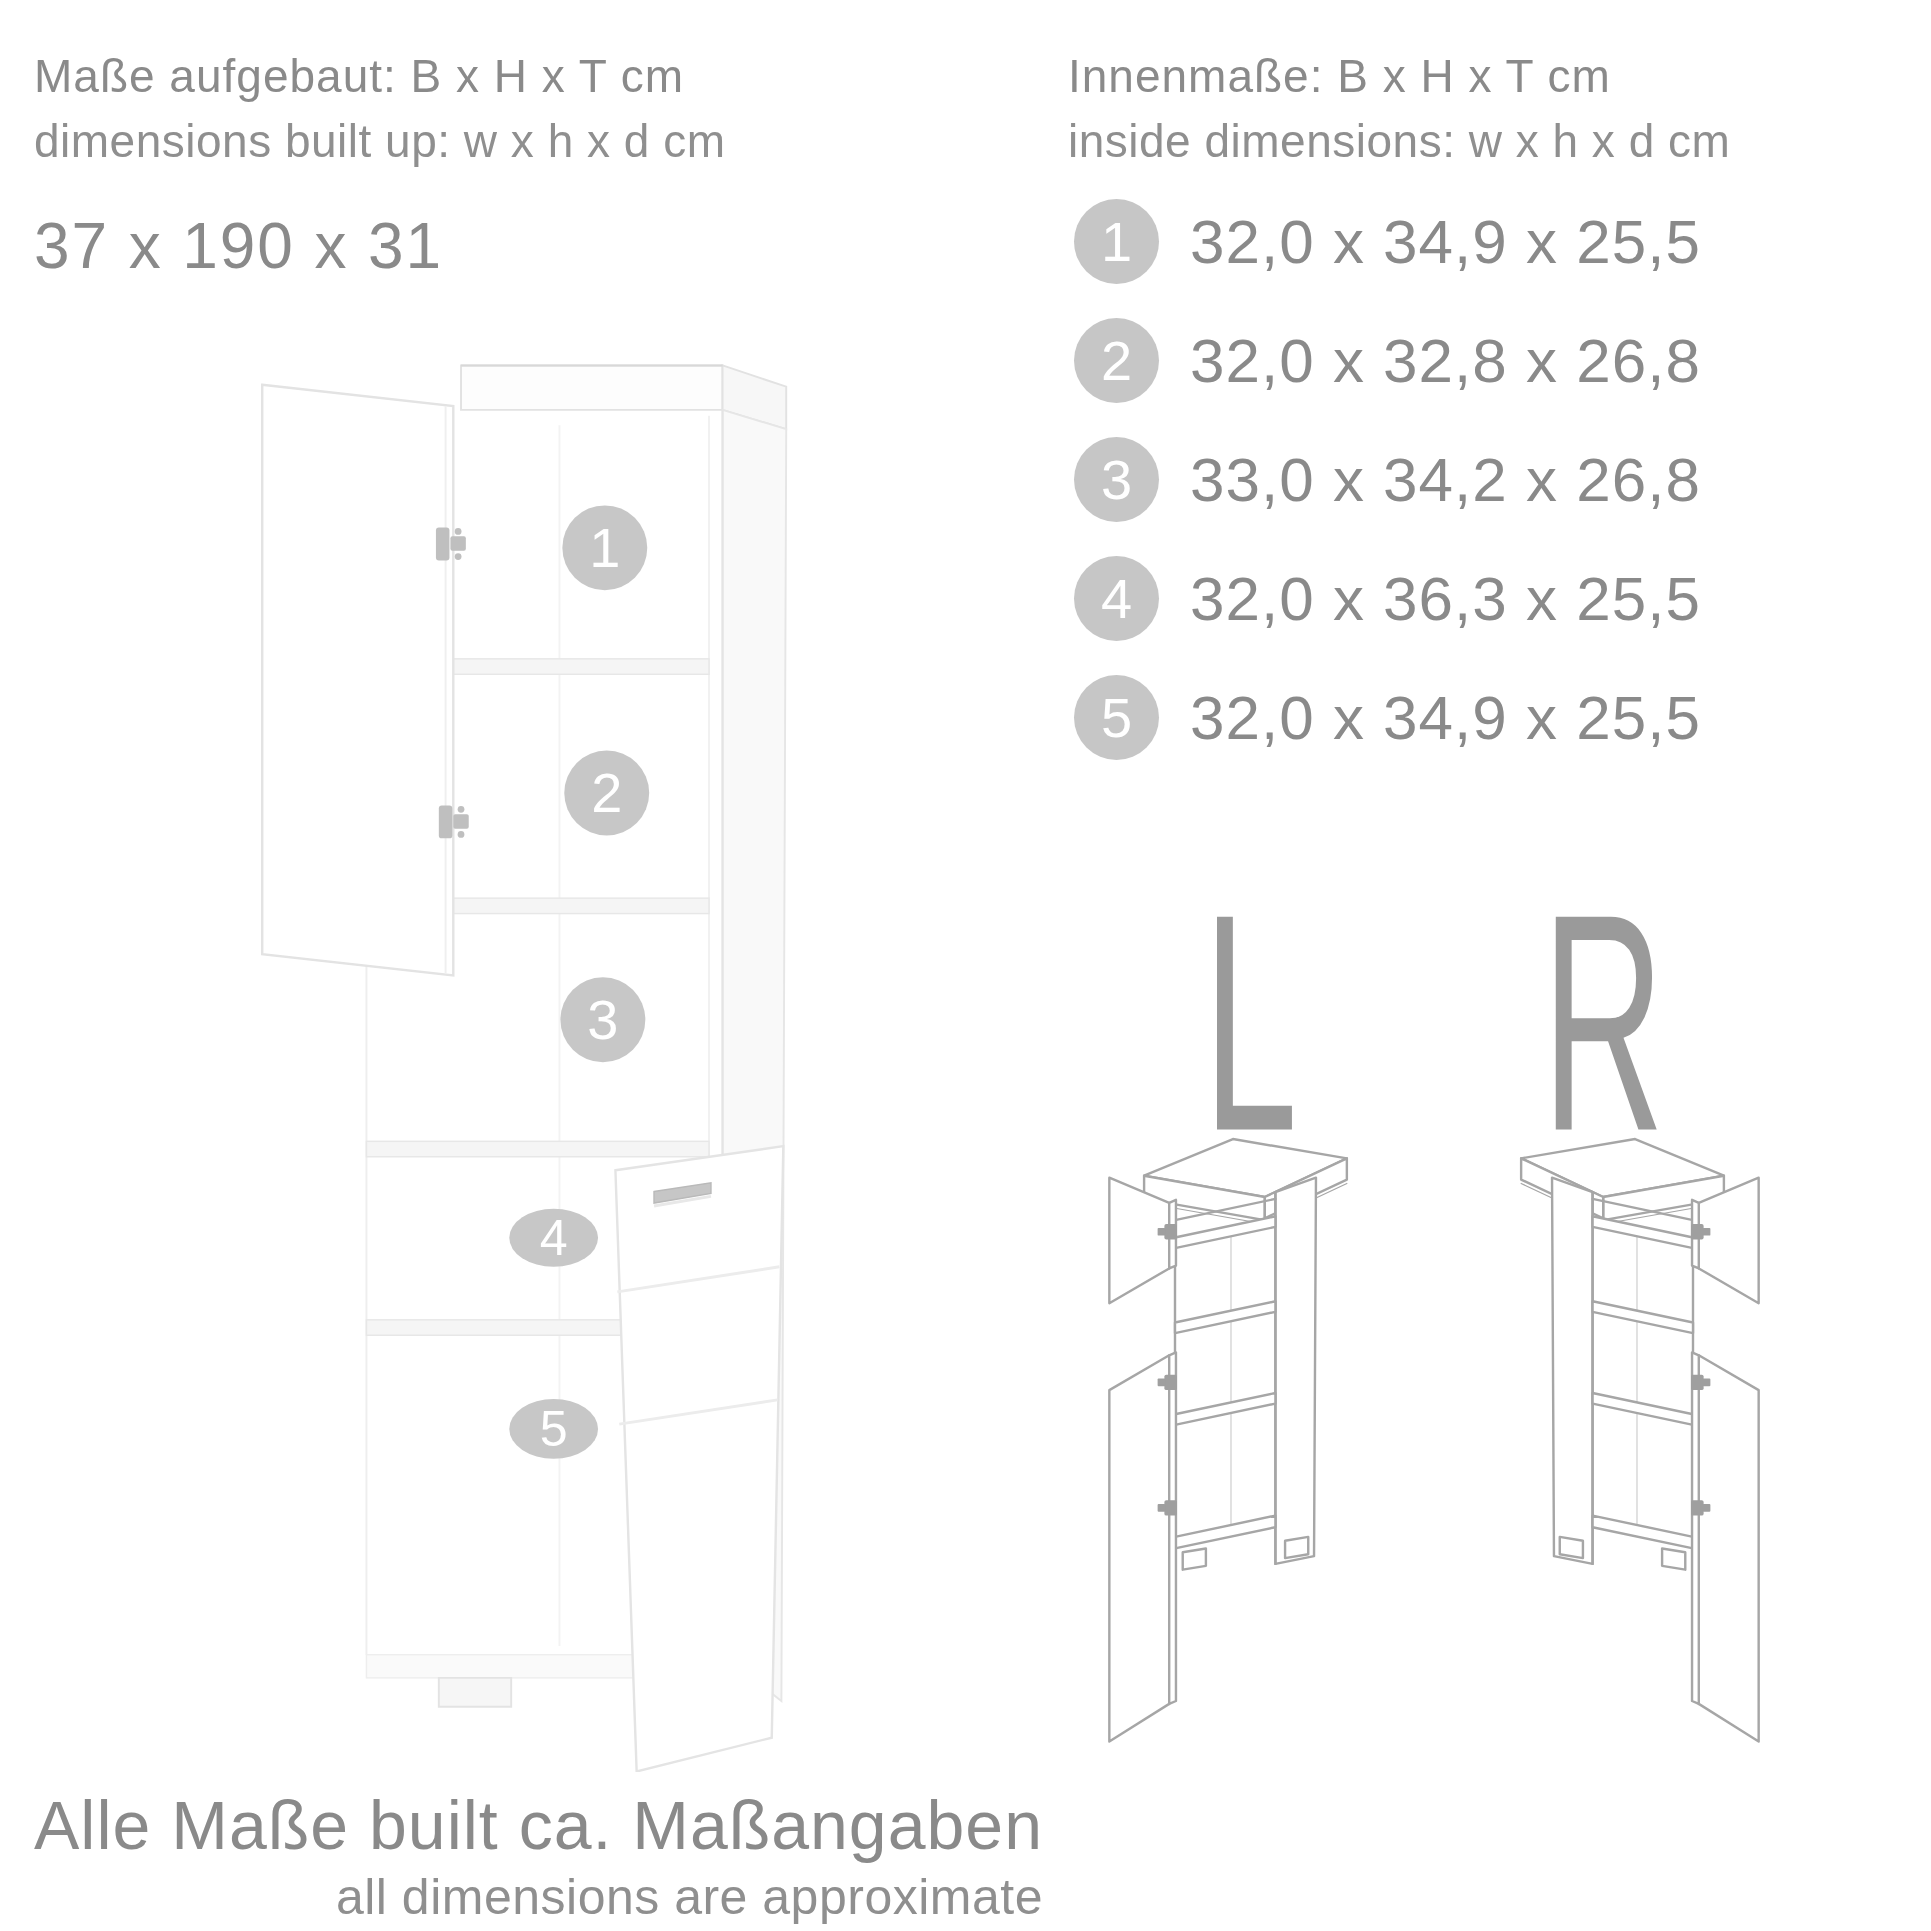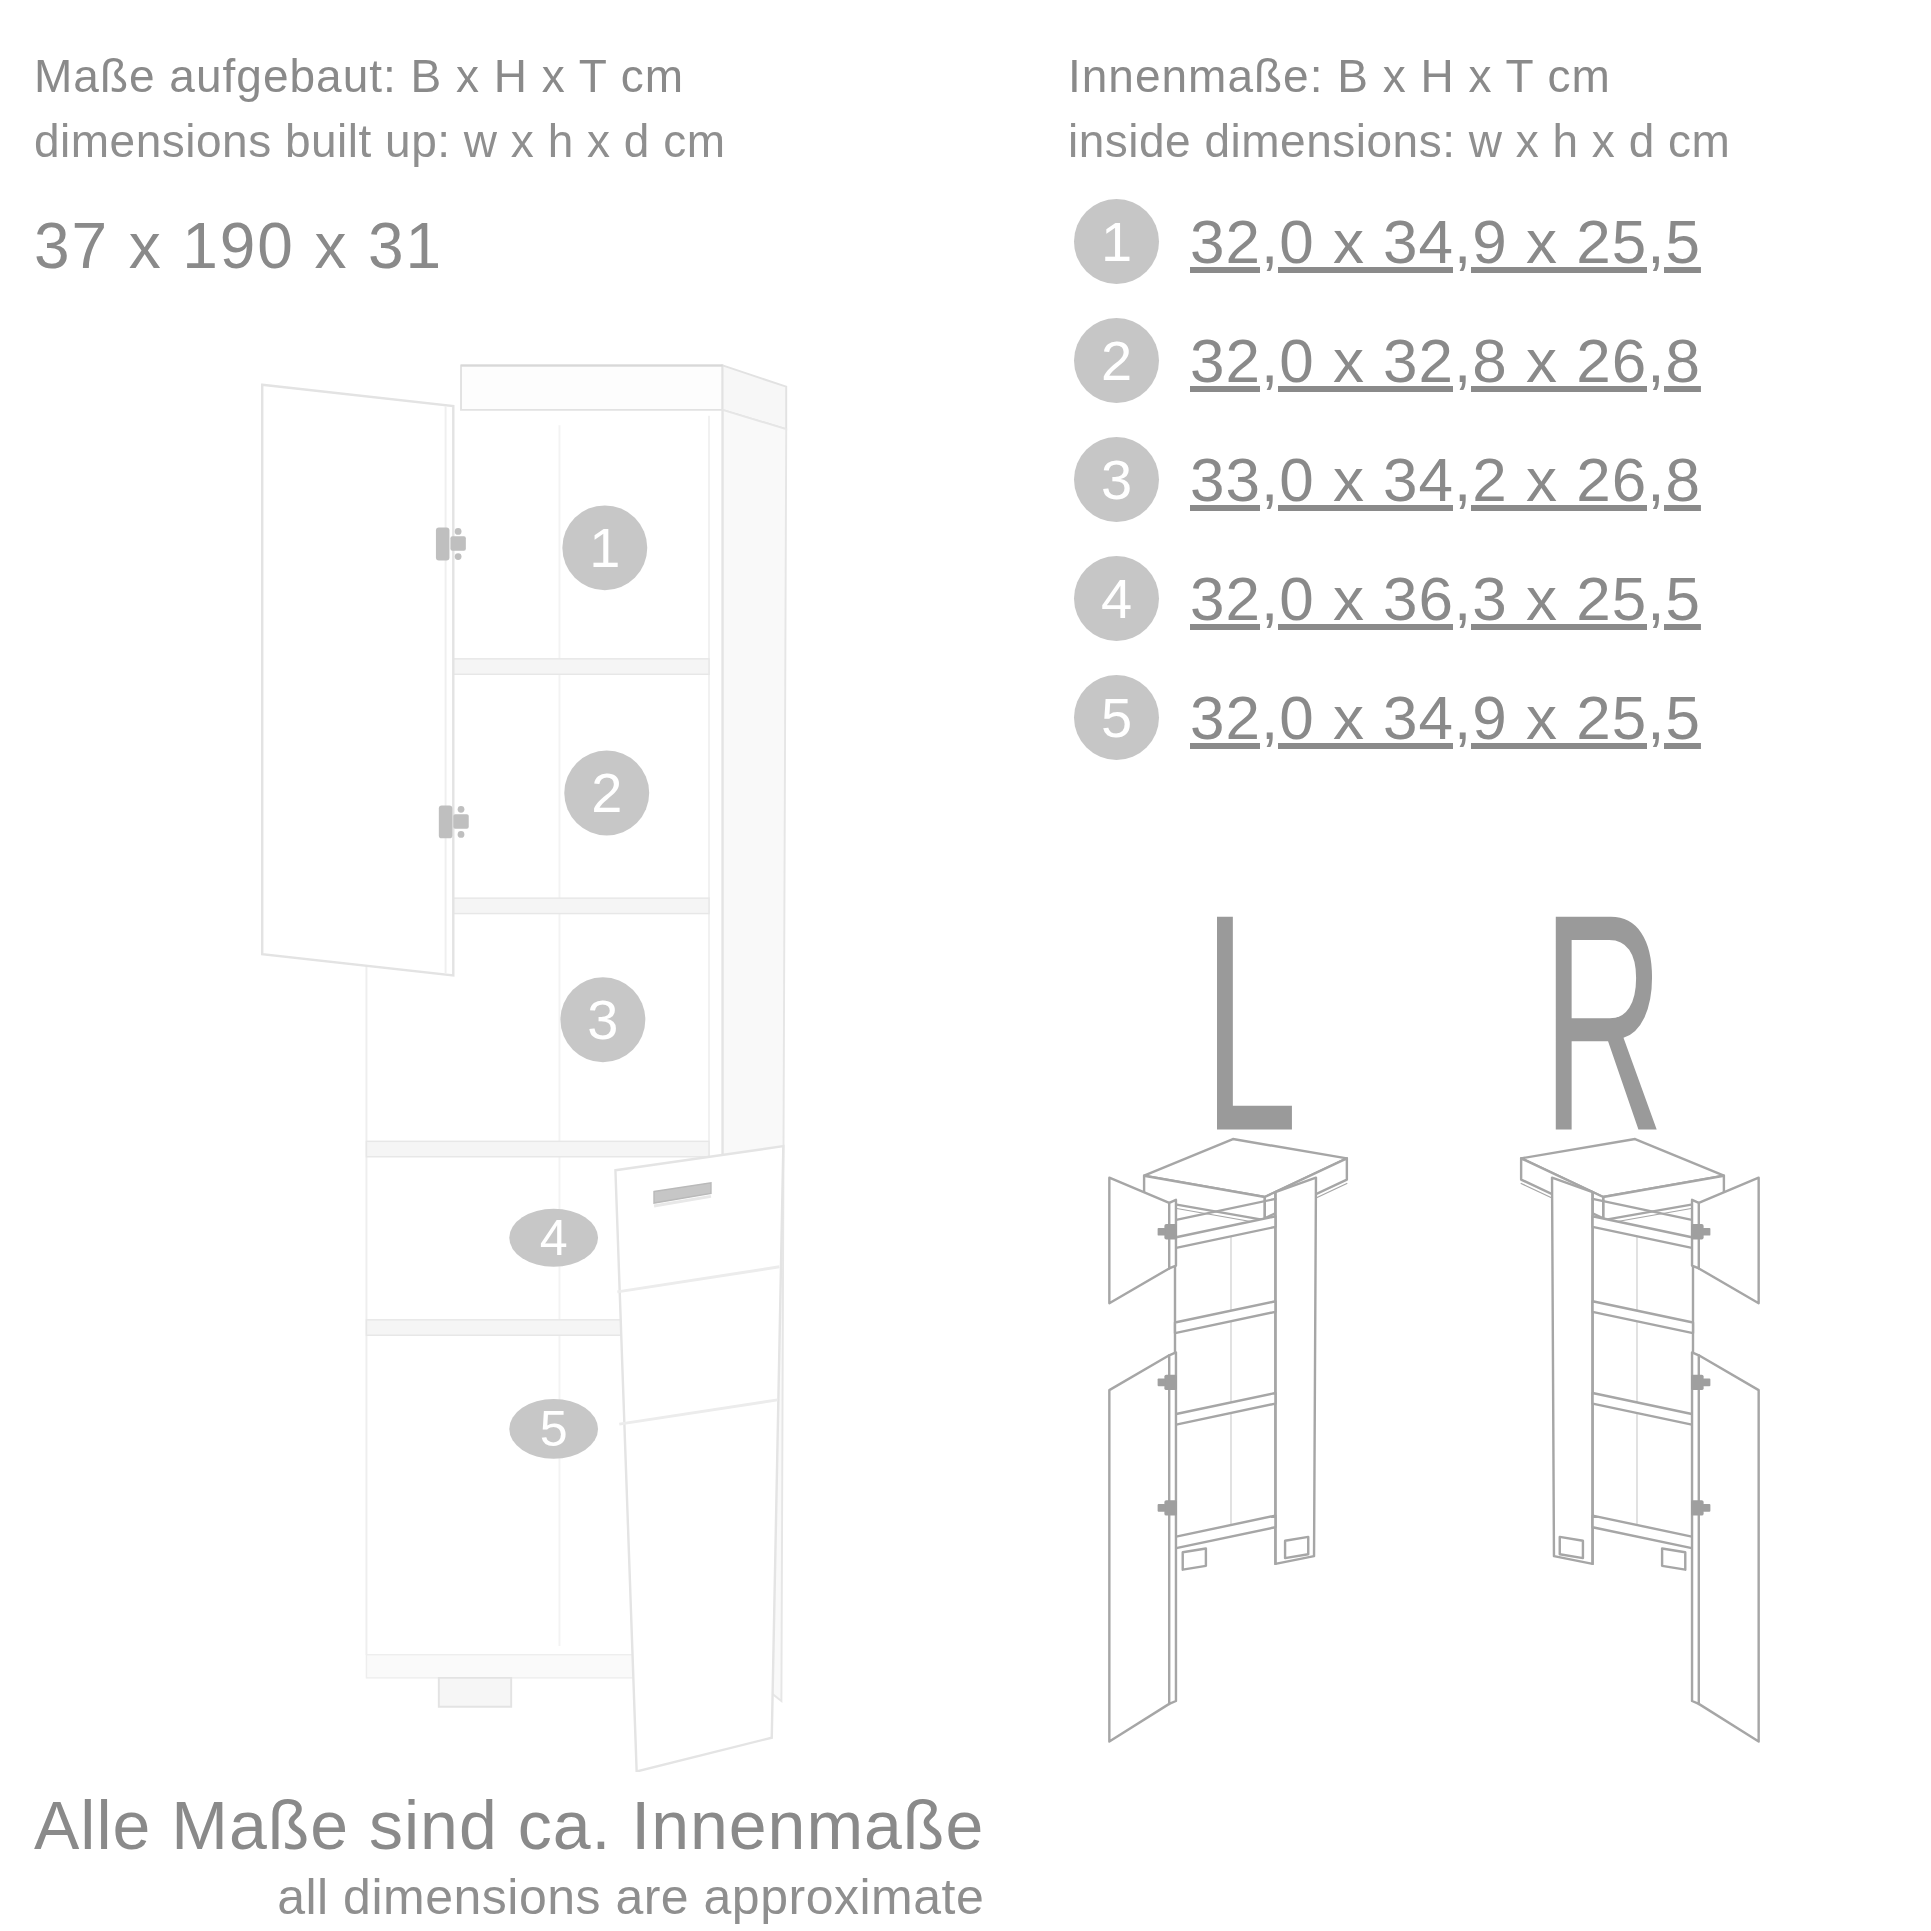--- a/index.html
+++ b/index.html
@@ -10,21 +10,21 @@
   .abs{position:absolute;}
   .h1{font-size:46px;line-height:70px;color:#8a8a8a;letter-spacing:1px;white-space:nowrap;}
   .h2{font-size:46px;line-height:52px;color:#8f8f8f;letter-spacing:0.5px;white-space:nowrap;margin-top:3.9px;}
   .dims{font-size:64px;line-height:70px;color:#8a8a8a;letter-spacing:1.9px;margin-top:44px;white-space:nowrap;}
   .list{left:1074px;top:199px;}
   .row{display:flex;align-items:center;height:85px;margin-bottom:34px;}
   .badge{
     width:85px;height:85px;border-radius:50%;background:#c6c6c6;color:#ffffff;
     font-size:56px;display:flex;align-items:center;justify-content:center;flex:0 0 85px;
   }
-  .row-value{font-size:62px;color:#8a8a8a;margin-left:31px;letter-spacing:1px;white-space:nowrap;text-decoration:underline;}
+  .row-value{font-size:62px;color:#8a8a8a;margin-left:31px;letter-spacing:1px;white-space:nowrap;}
   .footer{left:34px;top:1788px;}
   .footer .h1{font-size:68px;line-height:75px;}
   .footer .h2{font-size:50px;line-height:56px;margin-top:5.8px;text-align:right;}
   svg text{font-family:"Liberation Sans", sans-serif;}
   .lineart{stroke:#a6a6a6;stroke-width:2.5;fill:#ffffff;stroke-linejoin:round;stroke-linecap:round;}
 </style>
 </head>
 <body>
 
 <div class="abs" style="left:34px;top:41px;">
@@ -167,16 +167,16 @@
   <text transform="translate(170,250) scale(0.55,1)" text-anchor="middle" font-size="320" fill="#9a9a9a">L</text>
   <use href="#minicab"></use>
 </svg>
 
 <svg class="abs" style="left:1492px;top:888px;" width="290" height="869" viewBox="0 0 300 900">
   <text transform="translate(115,250) scale(0.55,1)" text-anchor="middle" font-size="320" fill="#9a9a9a">R</text>
   <use href="#minicab" transform="translate(300,0) scale(-1,1)"></use>
 </svg>
 
 <div class="abs footer">
-  <div class="h1">Alle Maße sind ca. Innenmaße</div>
+  <div class="h1">Alle Maße built ca. Maßangaben</div>
   <div class="h2">all dimensions are approximate</div>
 </div>
 
 
 </body></html>

